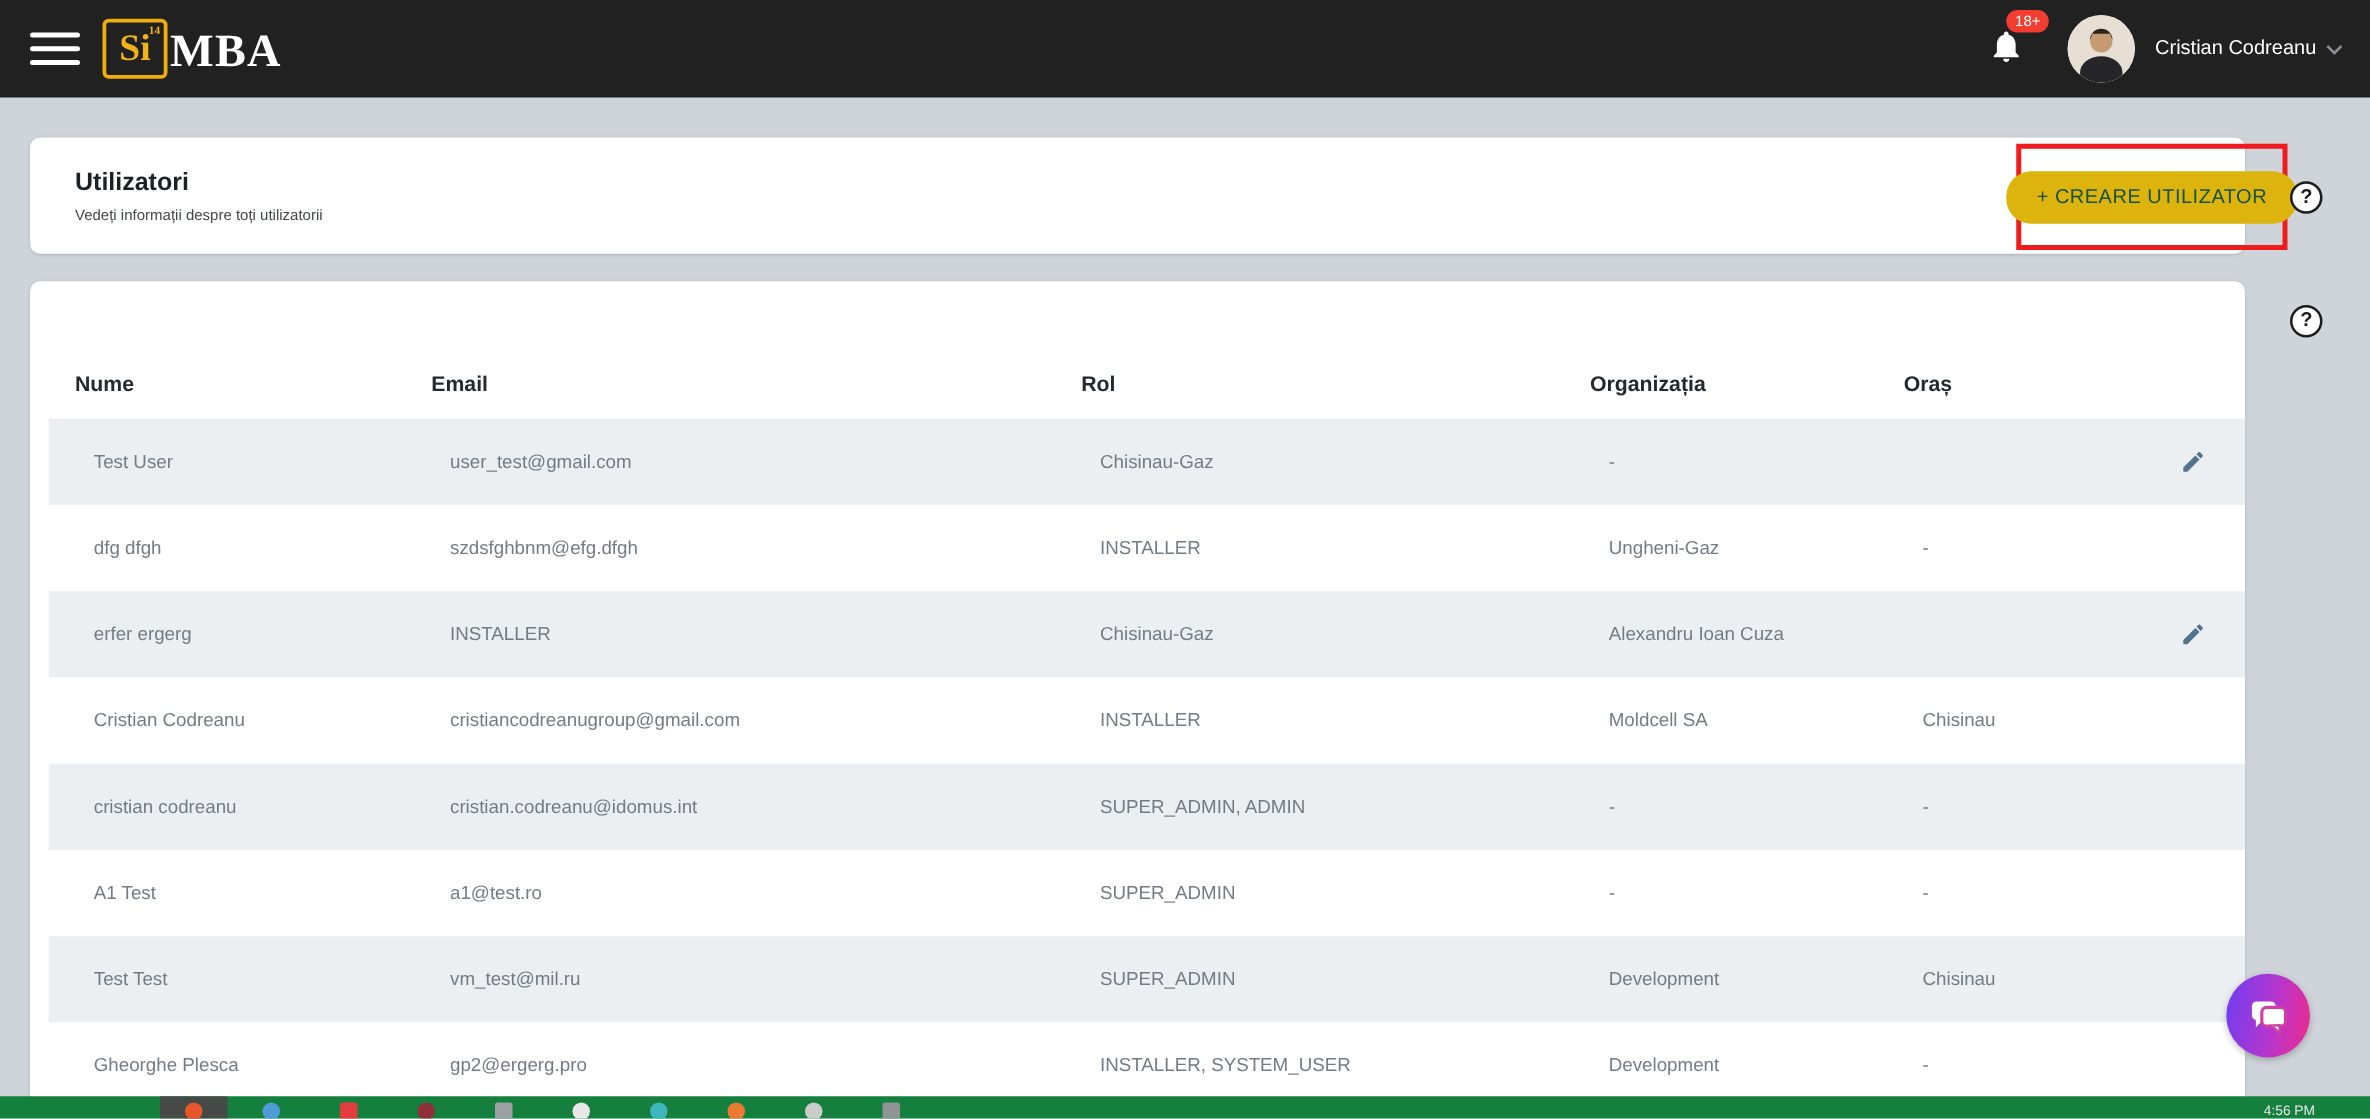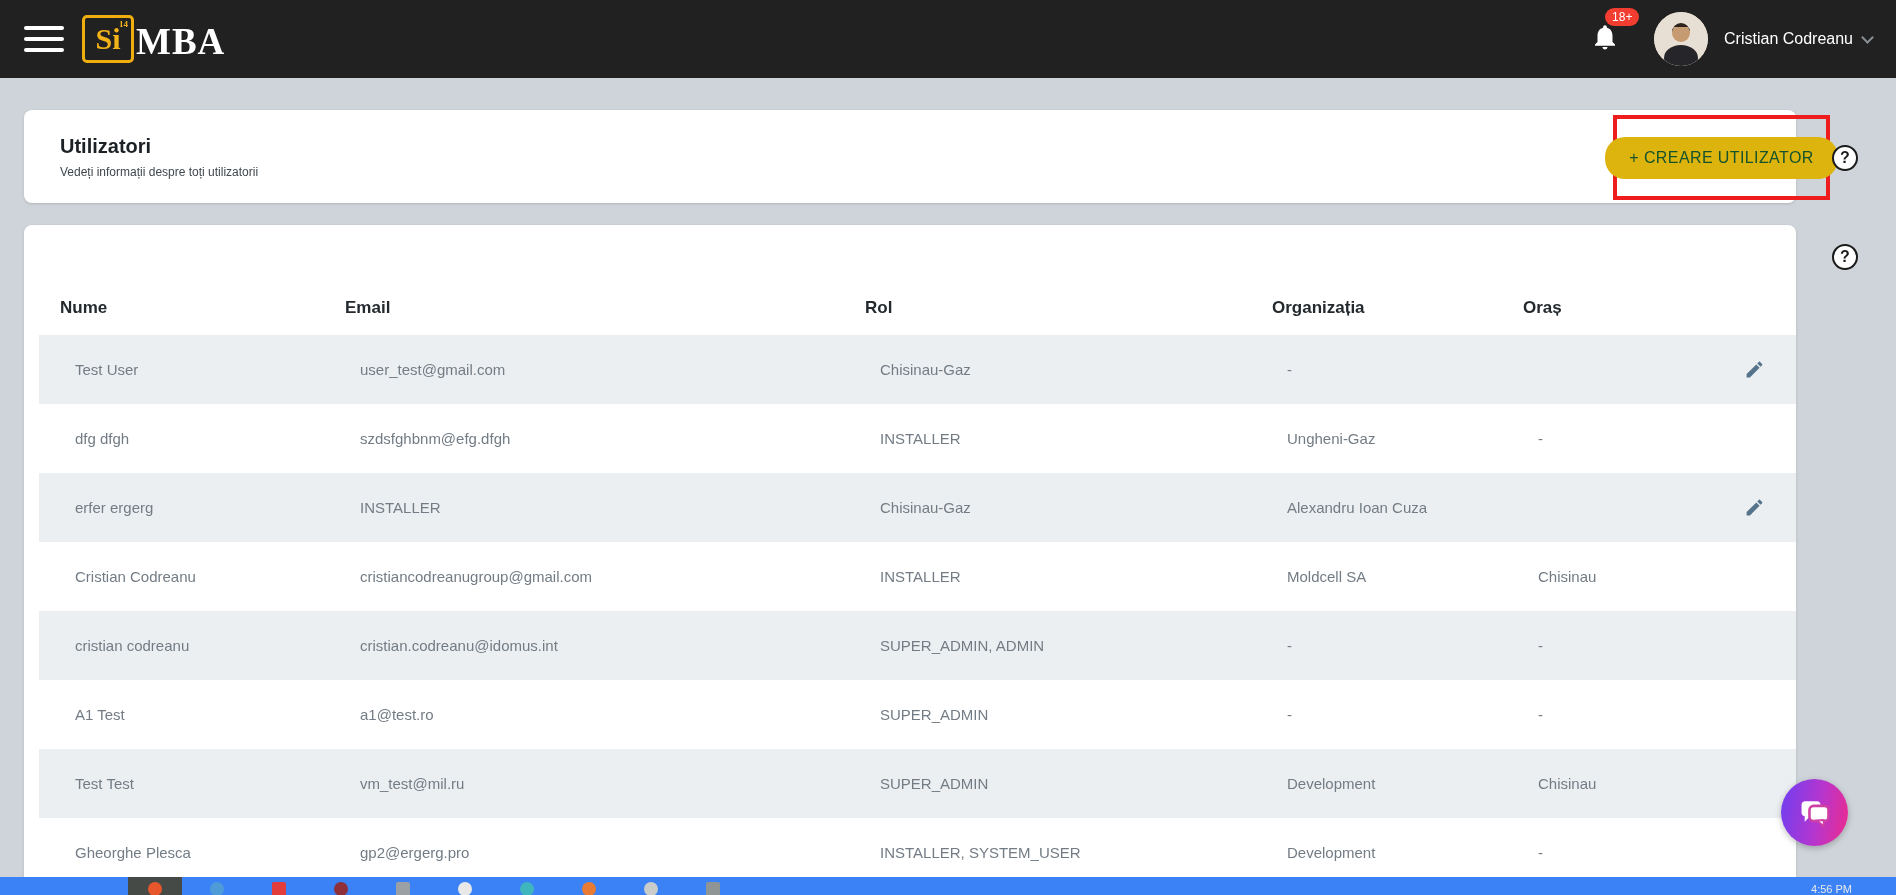--- a/index.html
+++ b/index.html
@@ -60,21 +60,21 @@
   .cell { font-size:15px; color:#737c85; overflow:hidden; white-space:nowrap; }
   .cell.action { display:flex; justify-content:flex-end; padding-right:14px; cursor:pointer; }
 
   
   .chat-widget { position:absolute; left:1781px; top:779px; width:67px; height:67px; border-radius:50%;
                  background:linear-gradient(100deg,#6d3ef2 0%,#b636ce 55%,#ee2a8b 100%);
                  display:flex; align-items:center; justify-content:center; cursor:pointer;
                  box-shadow:0 2px 6px rgba(0,0,0,.25); }
 
   
-  .taskbar { position:absolute; left:0; bottom:0; width:1896px; height:18px; background:#3b82f6; overflow:hidden; }
+  .taskbar { position:absolute; left:0; bottom:0; width:1896px; height:18px; background:#15803d; overflow:hidden; }
   .task-active { position:absolute; left:128px; top:0; width:54px; height:18px; background:#454a46;
                  display:flex; justify-content:center; }
   .task-icons { position:absolute; left:210px; top:5px; display:flex; gap:48px; }
   .task-icon { width:14px; height:14px; border-radius:50%; }
   .task-icon.square { border-radius:2px; }
   .task-time { position:absolute; right:44px; top:6px; color:#e8eaec; font-size:11px; }
 </style>
 </head>
 <body>
 

